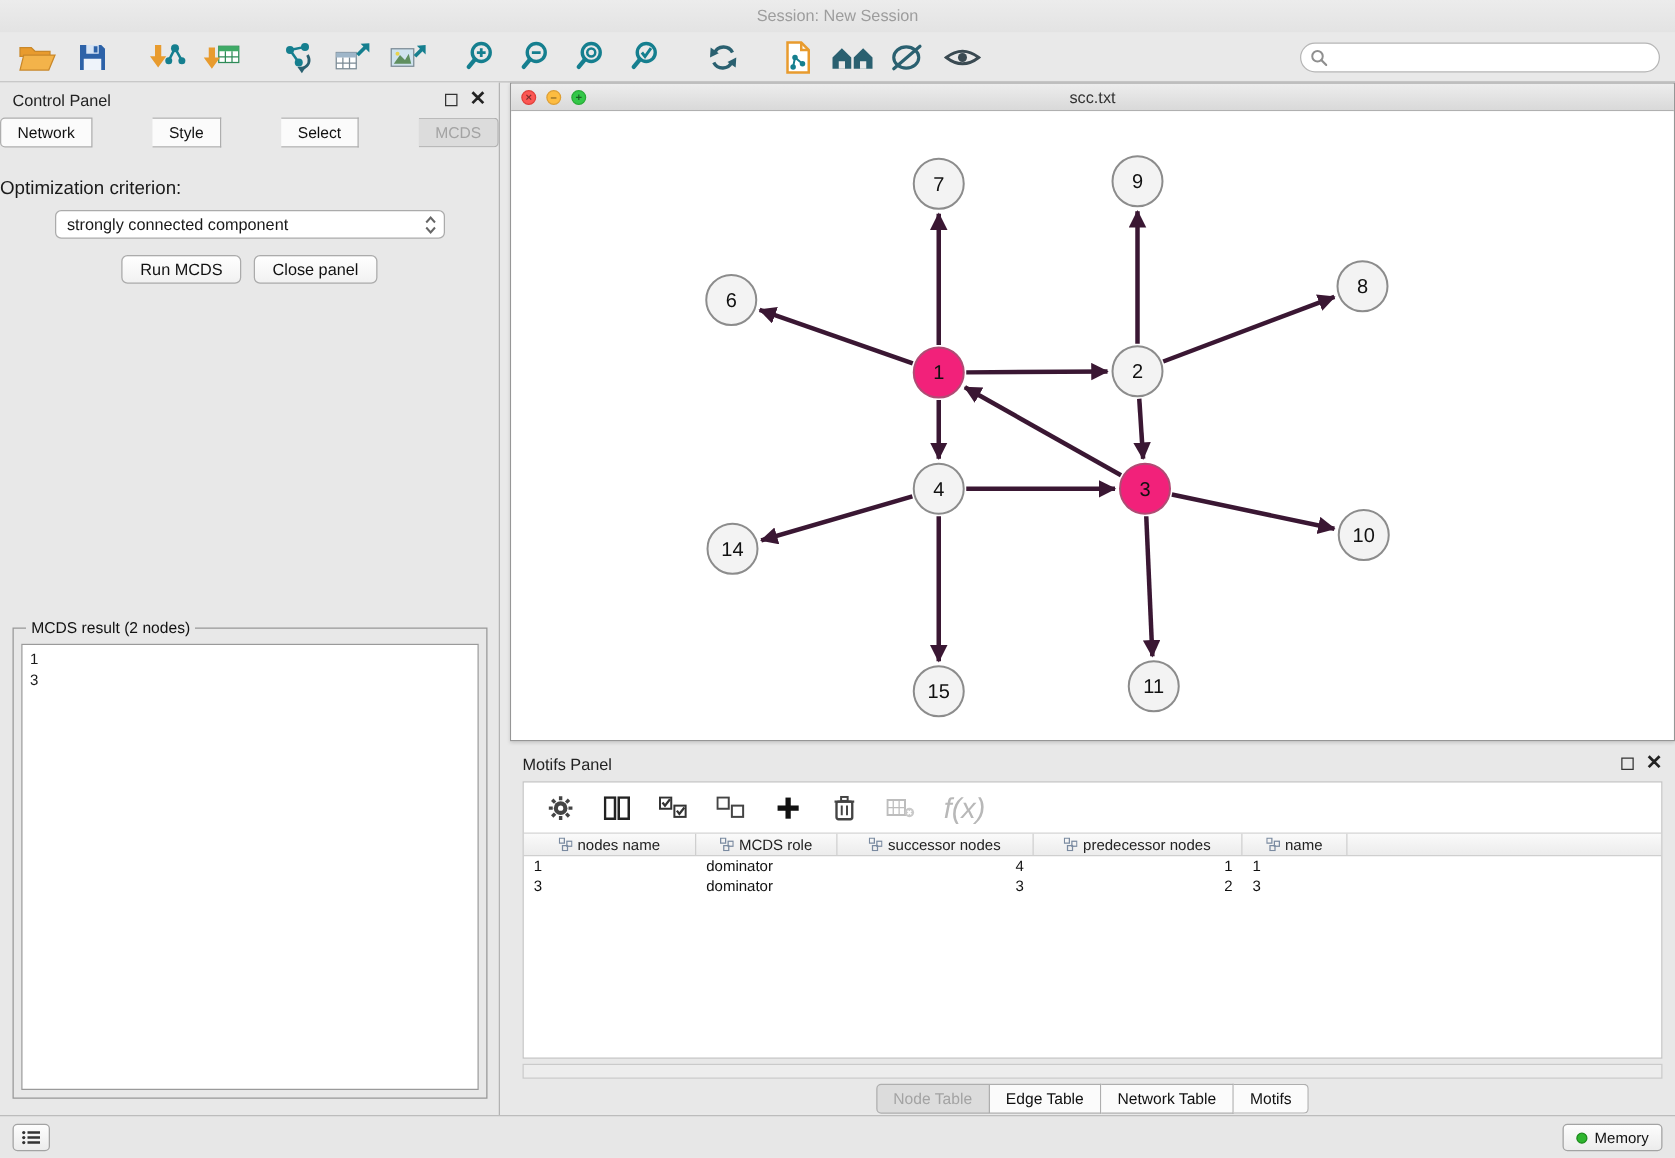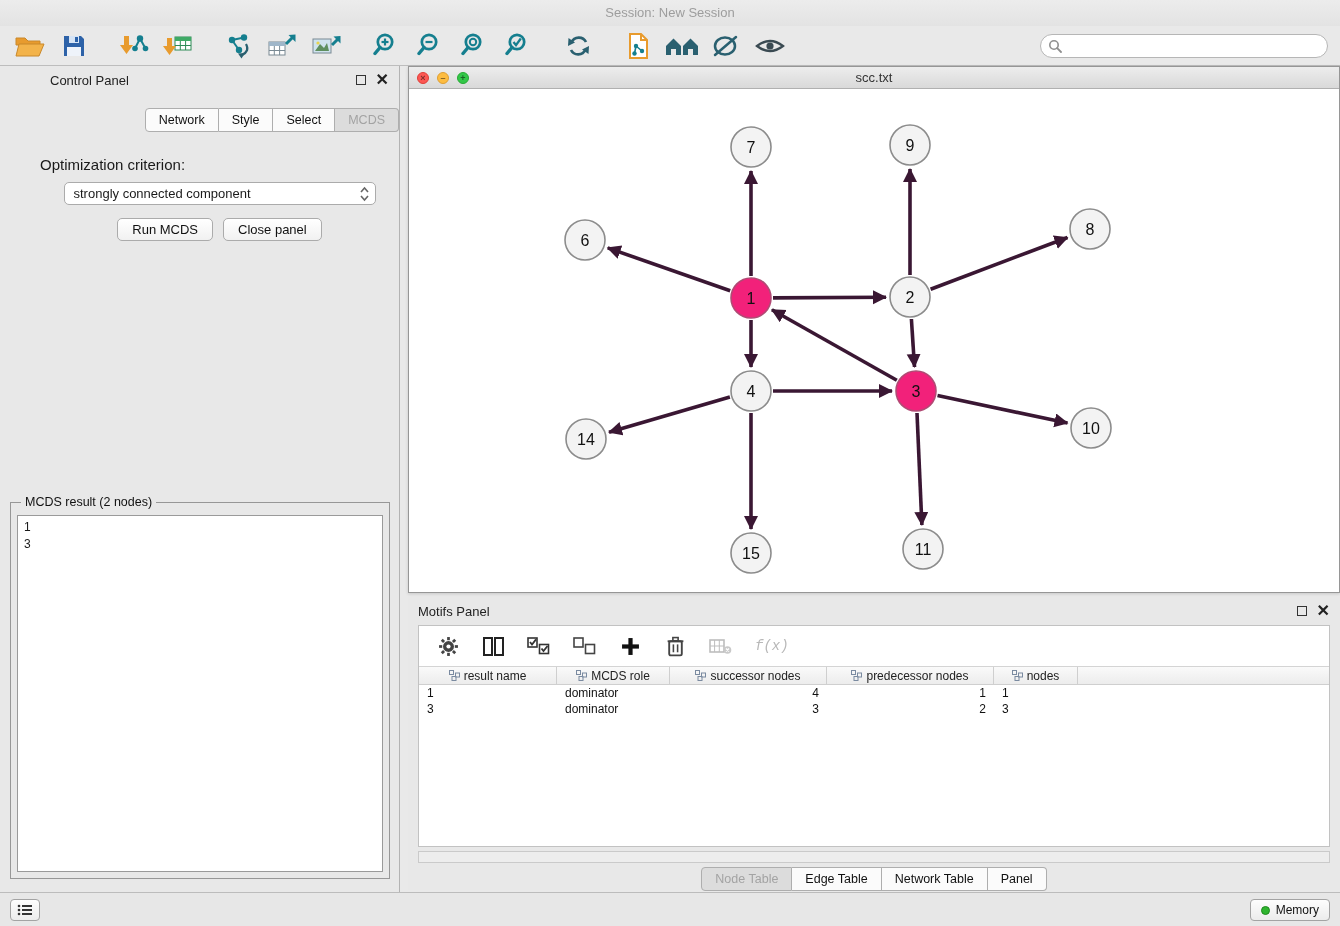--- a/index.html
+++ b/index.html
@@ -32,23 +32,23 @@
   }
   .search-icon { position:absolute; left:8px; top:5px; }
   
   .panel-header { height:28px; display:flex; align-items:center; padding:0 10px; font-size:13px; color:#222; }
   .win-controls { margin-left:auto; display:flex; gap:10px; align-items:center; }
   .float-icon { width:10px; height:10px; border:1.5px solid #333; display:inline-block; }
   .close-icon { font-size:16px; font-weight:bold; color:#222; line-height:10px; }
   
   .control-panel {
     position:absolute; left:0; top:66px; width:400px; height:826px;
-    background:#e8e8e8; border-right:1px solid #b3b3b3;padding-left:40px;
-  }
-  .cp-tabs { display:flex; justify-content:flex-end; margin-top:14px; }
+    background:#e8e8e8; border-right:1px solid #b3b3b3;
+  }
+  .cp-tabs { display:flex; justify-content:space-between; margin-top:0; }
   .tab {
     padding:4px 13px; font-size:12.5px; background:#fbfbfb;
     border:1px solid #aeaeae; border-left:none; color:#111; white-space:nowrap;
   }
   .tab:first-child { border-left:1px solid #aeaeae; border-radius:4px 0 0 4px; }
   .tab:last-child { border-radius:0 4px 4px 0; }
   .tab.active { background:#dcdcdc; color:#a3a3a3; }
   .opt-label { text-align:left; margin-top:24px; font-size:15px; }
   .opt-select {
     margin:9px auto 0; width:312px; height:23px; background:#fff;
@@ -91,21 +91,21 @@
   .light.green { background:#33c748; border:1px solid #27aa35; }
   .net-canvas { position:absolute; left:0; top:22px; width:930px; height:503px; background:#fff; }
   
   .table-panel { position:absolute; left:408px; top:597px; width:932px; height:293px; background:#e8e8e8; }
   .tbl-content {
     position:absolute; left:10px; top:28px; width:912px; height:222px;
     background:#fff; border:1px solid #c2c2c2; overflow:hidden;
   }
   .tbl-toolbar { height:40px; display:flex; align-items:center; gap:23px; padding-left:18px; }
   .tbl-tool-btn { display:flex; align-items:center; justify-content:center; min-width:22px; height:24px; }
-  .fx { font-family:Liberation Mono, monospace; font-style:italic; font-size:14px; color:#b8b8b8; }
+  .fx { font-family:Liberation Sans, sans-serif; font-style:italic; font-size:23px; color:#b8b8b8; }
   .tbl-header { display:flex; height:19px; border-top:1px solid #d4d4d4; border-bottom:1px solid #cfcfcf; background:linear-gradient(#fafafa,#ececec); }
   .th {
     display:flex; align-items:center; justify-content:center; gap:4px;
     font-size:12px; color:#222; border-right:1px solid #cfcfcf; height:100%;
   }
   .tbl-row { display:flex; height:16px; }
   .td { font-size:12px; color:#111; padding:1px 8px; white-space:nowrap; overflow:hidden; }
   .scroll-strip {
     position:absolute; left:10px; top:254px; width:912px; height:12px;
     background:#ededed; border:1px solid #cacaca;
@@ -484,21 +484,21 @@
           <span class="fx">f(x)</span>
         </div>
       </div>
     <div class="tbl-header" id="tbl-header">
         <div class="th" style="width: 138px;">
           <svg width="11" height="11" viewBox="0 0 11 11">
             <rect x="0.5" y="0.5" width="4" height="4" fill="none" stroke="#7a8aa0"></rect>
             <rect x="6.5" y="3" width="4" height="4" fill="none" stroke="#7a8aa0"></rect>
             <rect x="3" y="6.5" width="4" height="4" fill="none" stroke="#7a8aa0"></rect>
           </svg>
-          <span>result name</span>
+          <span>nodes name</span>
         </div>
         <div class="th" style="width: 113px;">
           <svg width="11" height="11" viewBox="0 0 11 11">
             <rect x="0.5" y="0.5" width="4" height="4" fill="none" stroke="#7a8aa0"></rect>
             <rect x="6.5" y="3" width="4" height="4" fill="none" stroke="#7a8aa0"></rect>
             <rect x="3" y="6.5" width="4" height="4" fill="none" stroke="#7a8aa0"></rect>
           </svg>
           <span>MCDS role</span>
         </div>
         <div class="th" style="width: 157px; text-align: center;">
@@ -516,21 +516,21 @@
             <rect x="3" y="6.5" width="4" height="4" fill="none" stroke="#7a8aa0"></rect>
           </svg>
           <span>predecessor nodes</span>
         </div>
         <div class="th" style="width: 84px;">
           <svg width="11" height="11" viewBox="0 0 11 11">
             <rect x="0.5" y="0.5" width="4" height="4" fill="none" stroke="#7a8aa0"></rect>
             <rect x="6.5" y="3" width="4" height="4" fill="none" stroke="#7a8aa0"></rect>
             <rect x="3" y="6.5" width="4" height="4" fill="none" stroke="#7a8aa0"></rect>
           </svg>
-          <span>nodes</span>
+          <span>name</span>
         </div>
       </div>
     <div id="tbl-rows">
         <div class="tbl-row">
           <div class="td" style="width: 138px; text-align: left;">1</div>
           <div class="td" style="width: 113px; text-align: left;">dominator</div>
           <div class="td" style="width: 157px; text-align: right;">4</div>
           <div class="td" style="width: 167px; text-align: right;">1</div>
           <div class="td" style="width: 84px; text-align: left;">1</div>
         </div>
@@ -541,21 +541,21 @@
           <div class="td" style="width: 167px; text-align: right;">2</div>
           <div class="td" style="width: 84px; text-align: left;">3</div>
         </div>
       </div>
   </div>
   <div class="scroll-strip"></div>
   <div class="tbl-tabs" id="tbl-tabs">
       <div class="tab active">Node Table</div>
       <div class="tab">Edge Table</div>
       <div class="tab">Network Table</div>
-      <div class="tab">Panel</div>
+      <div class="tab">Motifs</div>
     </div>
 </div>
 
 <div class="statusbar">
   <div class="list-btn">
     <svg width="16" height="12" viewBox="0 0 16 12">
       <circle cx="2" cy="2" r="1.3" fill="#333"></circle>
         <rect x="5" y="1" width="10" height="2" fill="#333"></rect>
       <circle cx="2" cy="6" r="1.3" fill="#333"></circle>
         <rect x="5" y="5" width="10" height="2" fill="#333"></rect>

